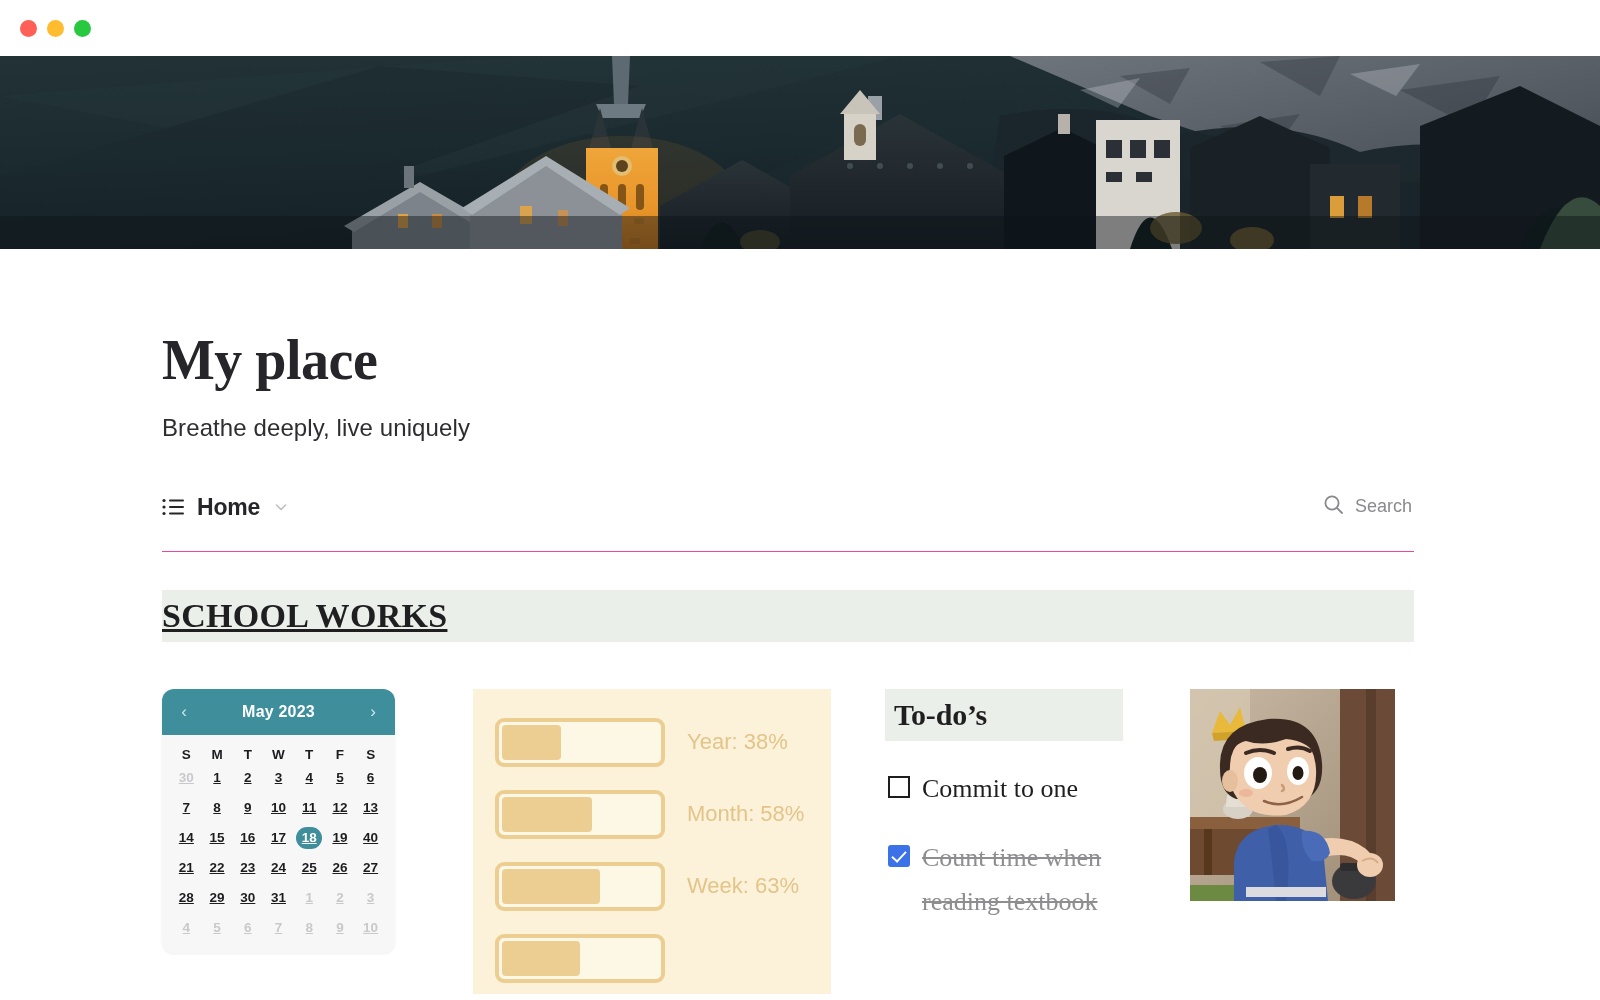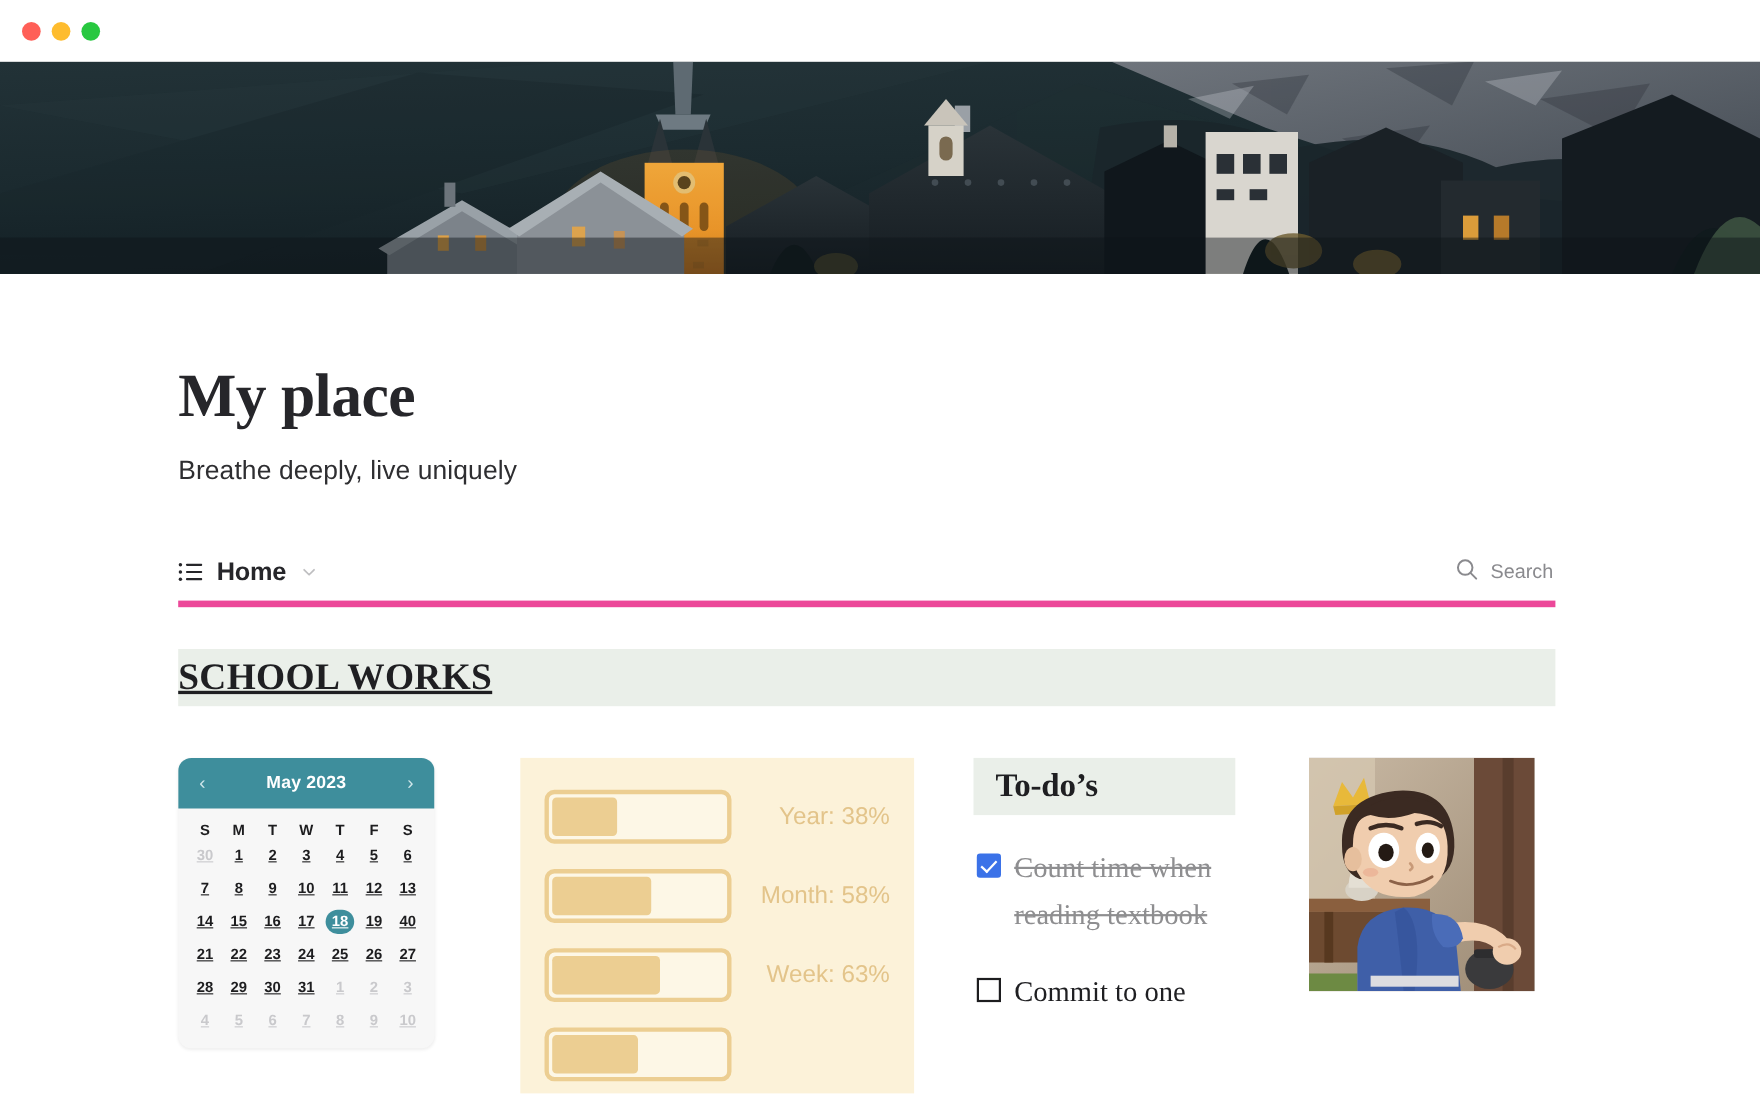--- a/index.html
+++ b/index.html
@@ -64,23 +64,23 @@
     margin-top: 24px;
     letter-spacing: 0.1px;
   }
 
   
   .nav-row {
     margin-top: 52px;
     width: 1252px;
     height: 58px;
     display: flex;
-    align-items: center;
+    align-items: flex-start;
     justify-content: space-between;
-    border-bottom: 6px solid #ec4899;
+    border-bottom: 1px solid #ec4899;
   }
   .nav-left { display: flex; align-items: center; gap: 13px; }
   .list-icon { width: 22px; height: 18px; display: block; }
   .nav-label {
     font-size: 23px;
     font-weight: 700;
     color: #26262a;
     letter-spacing: -0.2px;
   }
   .chev { width: 16px; height: 16px; display: block; opacity: .55; }
@@ -184,21 +184,20 @@
     background: #fcf2d9;
     padding: 29px 22px 0 22px;
     overflow: hidden;
     flex: 0 0 auto;
   }
   .prog-row {
     display: flex;
     align-items: center;
     gap: 22px;
     margin-bottom: 23px;
-    justify-content: space-between;
   }
   .prog-track {
     width: 170px;
     height: 49px;
     border: 4px solid #ecce92;
     border-radius: 9px;
     padding: 3px;
     background: #fdf7e6;
     flex: 0 0 auto;
   }
@@ -217,21 +216,21 @@
   .todo-card {
     margin-left: 54px;
     width: 238px;
     flex: 0 0 auto;
   }
   .todo-header {
     background: #eaefe9;
     height: 52px;
     display: flex;
     align-items: center;
-    padding-left: 20px;
+    padding-left: 9px;
   }
   .todo-header h3 {
     font-family: "Liberation Serif", serif;
     font-size: 30px;
     font-weight: 700;
     color: #1f1f22;
     letter-spacing: -0.2px;
   }
   .todo-item {
     display: flex;
@@ -575,26 +574,26 @@
             </div>
           </div>
       </div>
 
       <div class="todo-card">
         <div class="todo-header">
           <h3>To-do’s</h3>
         </div>
         <div id="todo-list">
             <div class="todo-item">
+              <div class="cb cb-unchecked"></div>
+              <div class="todo-text">Commit to one</div>
+            </div>
+            <div class="todo-item">
               <div class="cb cb-checked"></div>
               <div class="todo-text done">Count time when reading textbook</div>
-            </div>
-            <div class="todo-item">
-              <div class="cb cb-unchecked"></div>
-              <div class="todo-text">Commit to one</div>
             </div>
           </div>
       </div>
 
       <div class="image-card">
         <svg viewBox="0 0 205 212">
           <defs>
             <linearGradient id="bgwall" x1="0" y1="0" x2="1" y2="1">
               <stop offset="0%" stop-color="#c9b9a4"></stop>
               <stop offset="100%" stop-color="#9c8a74"></stop>

